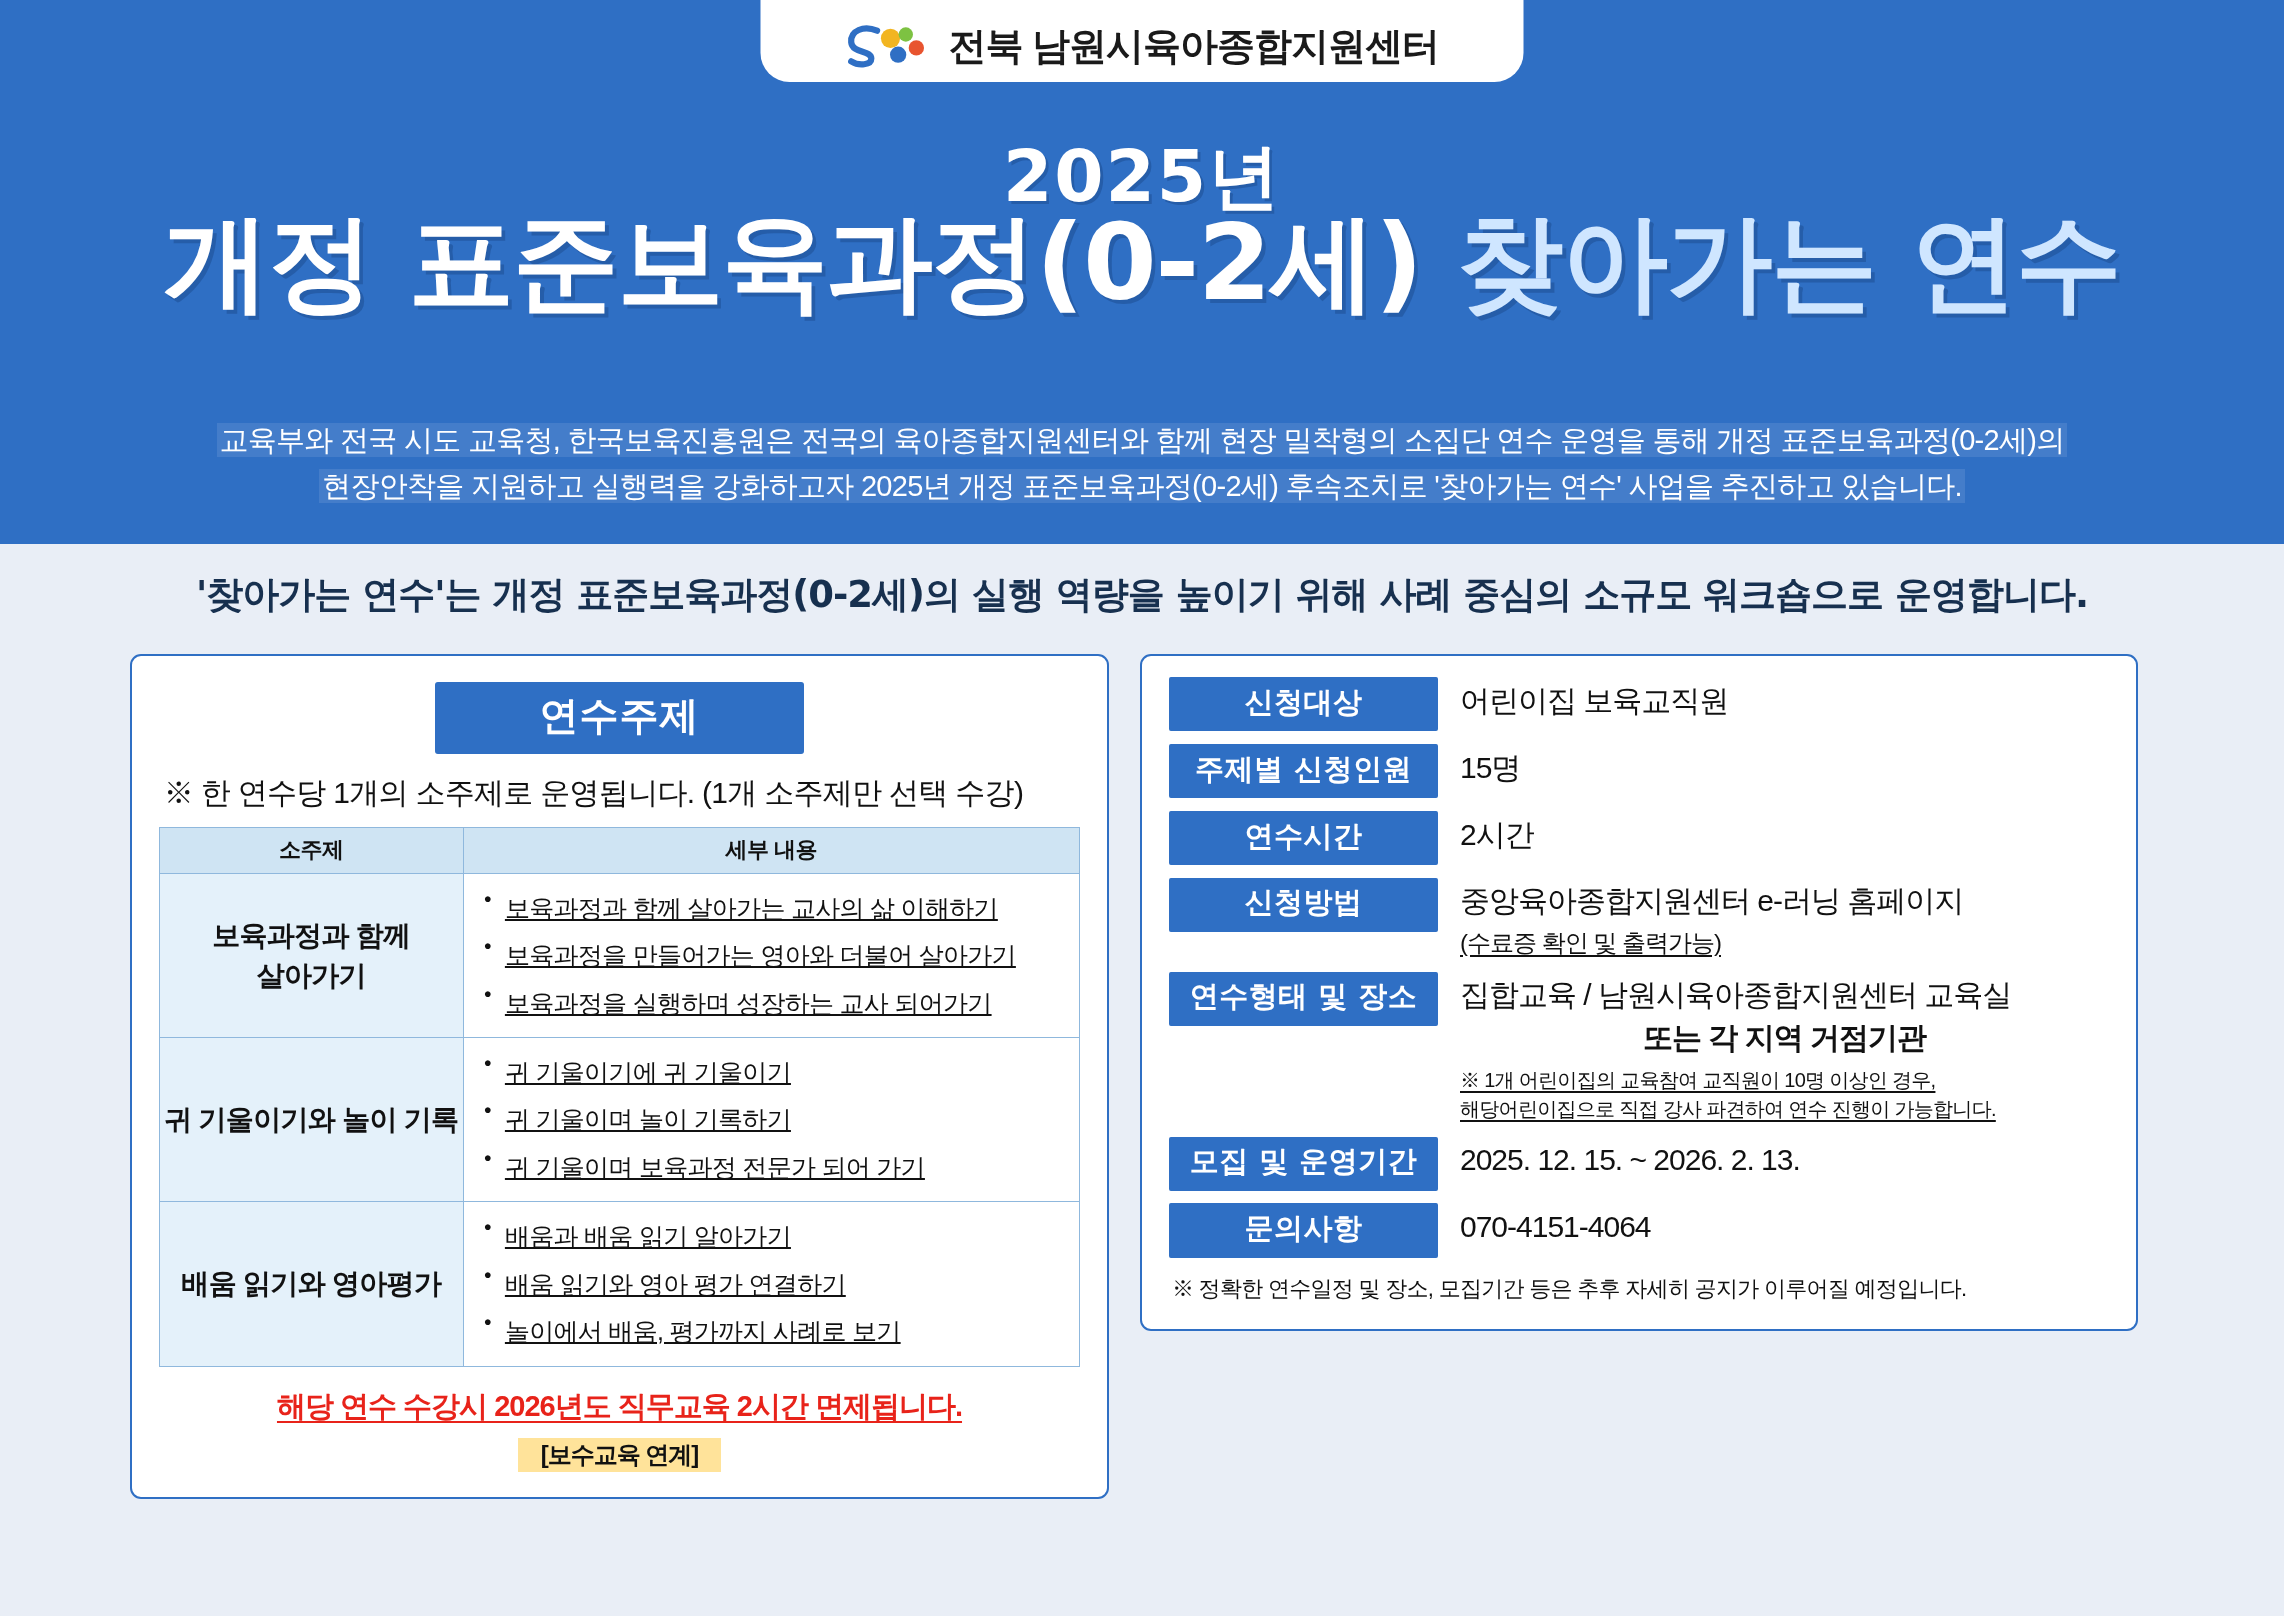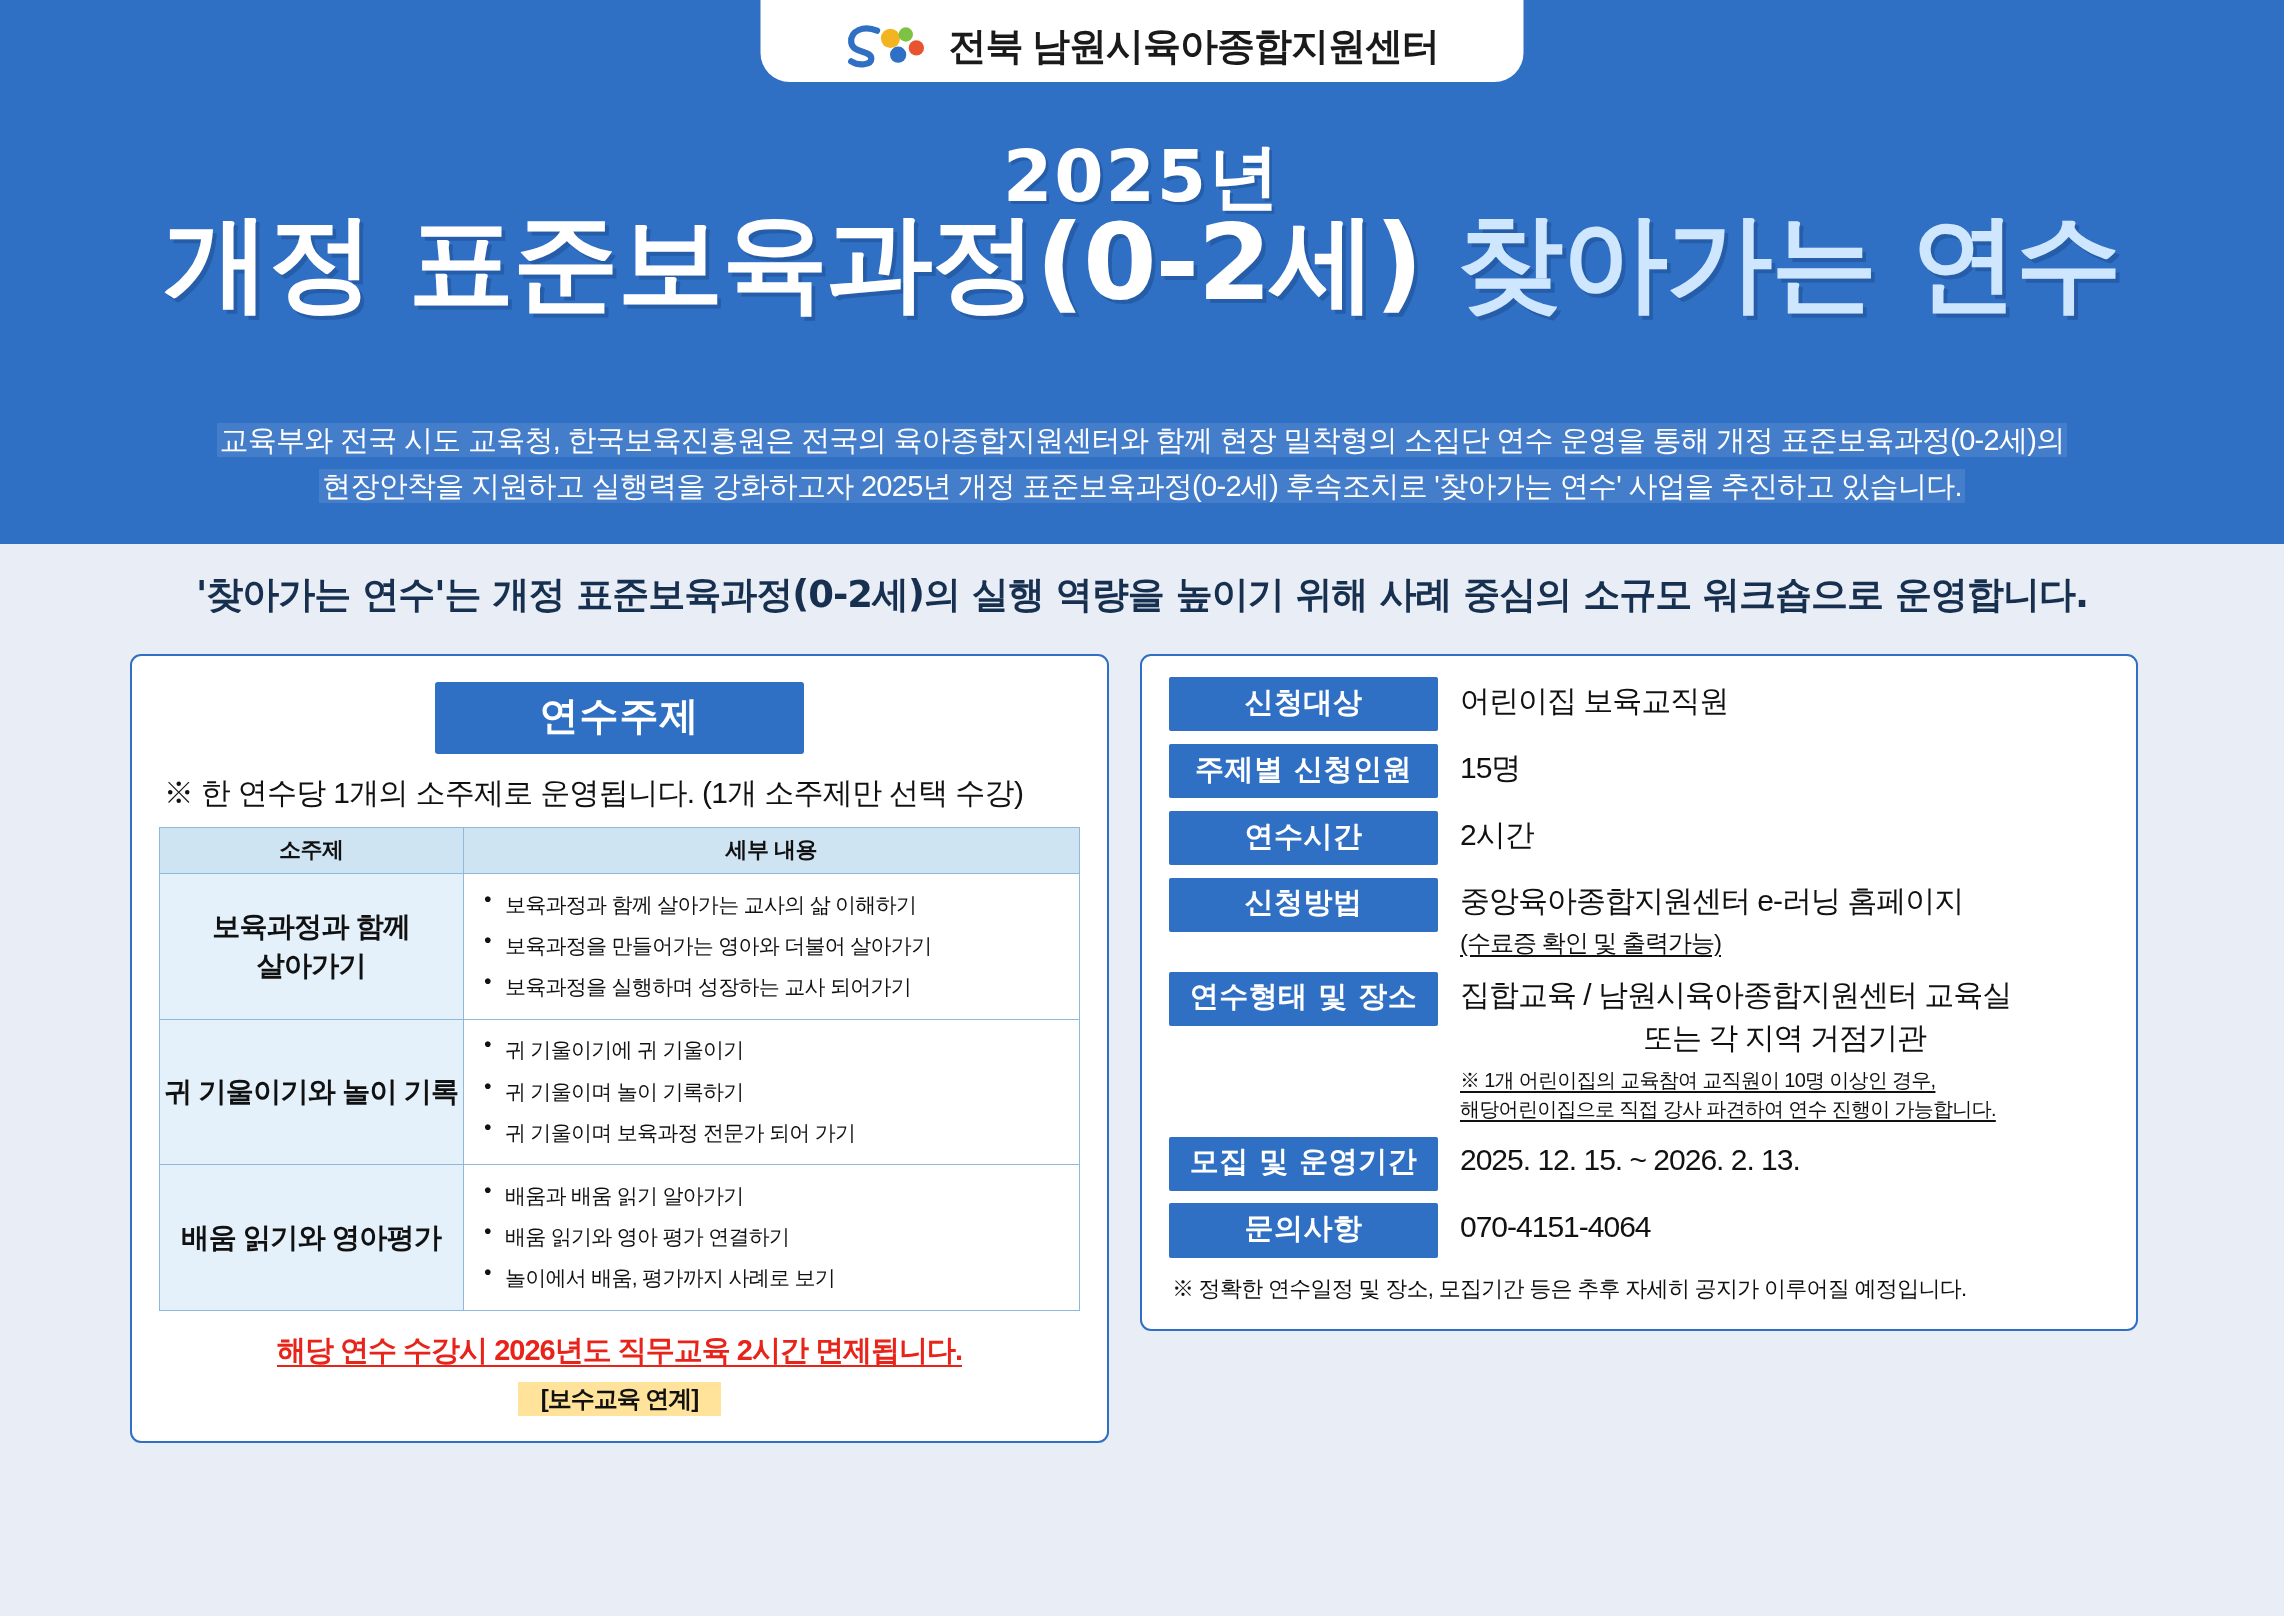--- a/index.html
+++ b/index.html
@@ -166,26 +166,27 @@
     font-size: 28px;
     font-weight: bold;
     color: #111111;
     letter-spacing: -0.7px;
     line-height: 1.4;
     padding: 8.6px 3.8px;
   }
   td.details { padding: 10.6px 8.6px 10.6px 16.3px; }
   td.details ul { list-style: none; }
   td.details li {
-    font-size: 21px;
+    font-size: 25px;
     color: #111111;
     letter-spacing: -0.7px;
     line-height: 1.55;
     padding: 4.3px 0 4.3px 25px;
     position: relative;
+    text-decoration: underline;
   }
   td.details li::before {
     content: "\25CF";
     position: absolute;
     left: 3.8px;
     top: 4.3px;
     font-size: 13.4px;
     color: #111111;
   }
 
@@ -244,20 +245,21 @@
     font-size: 24px;
     margin-top: 4.8px;
     text-decoration: underline;
     text-underline-offset: 3.8px;
     letter-spacing: -1px;
   }
   .info-value .center2 {
     display: block;
     text-align: center;
     margin-top: 1.9px;
+    font-weight: bold;
   }
   .info-value .small-note {
     display: block;
     font-size: 20px;
     line-height: 1.45;
     margin-top: 7.7px;
     letter-spacing: -0.7px;
     text-decoration: underline;
     text-underline-offset: 3.8px;
   }

